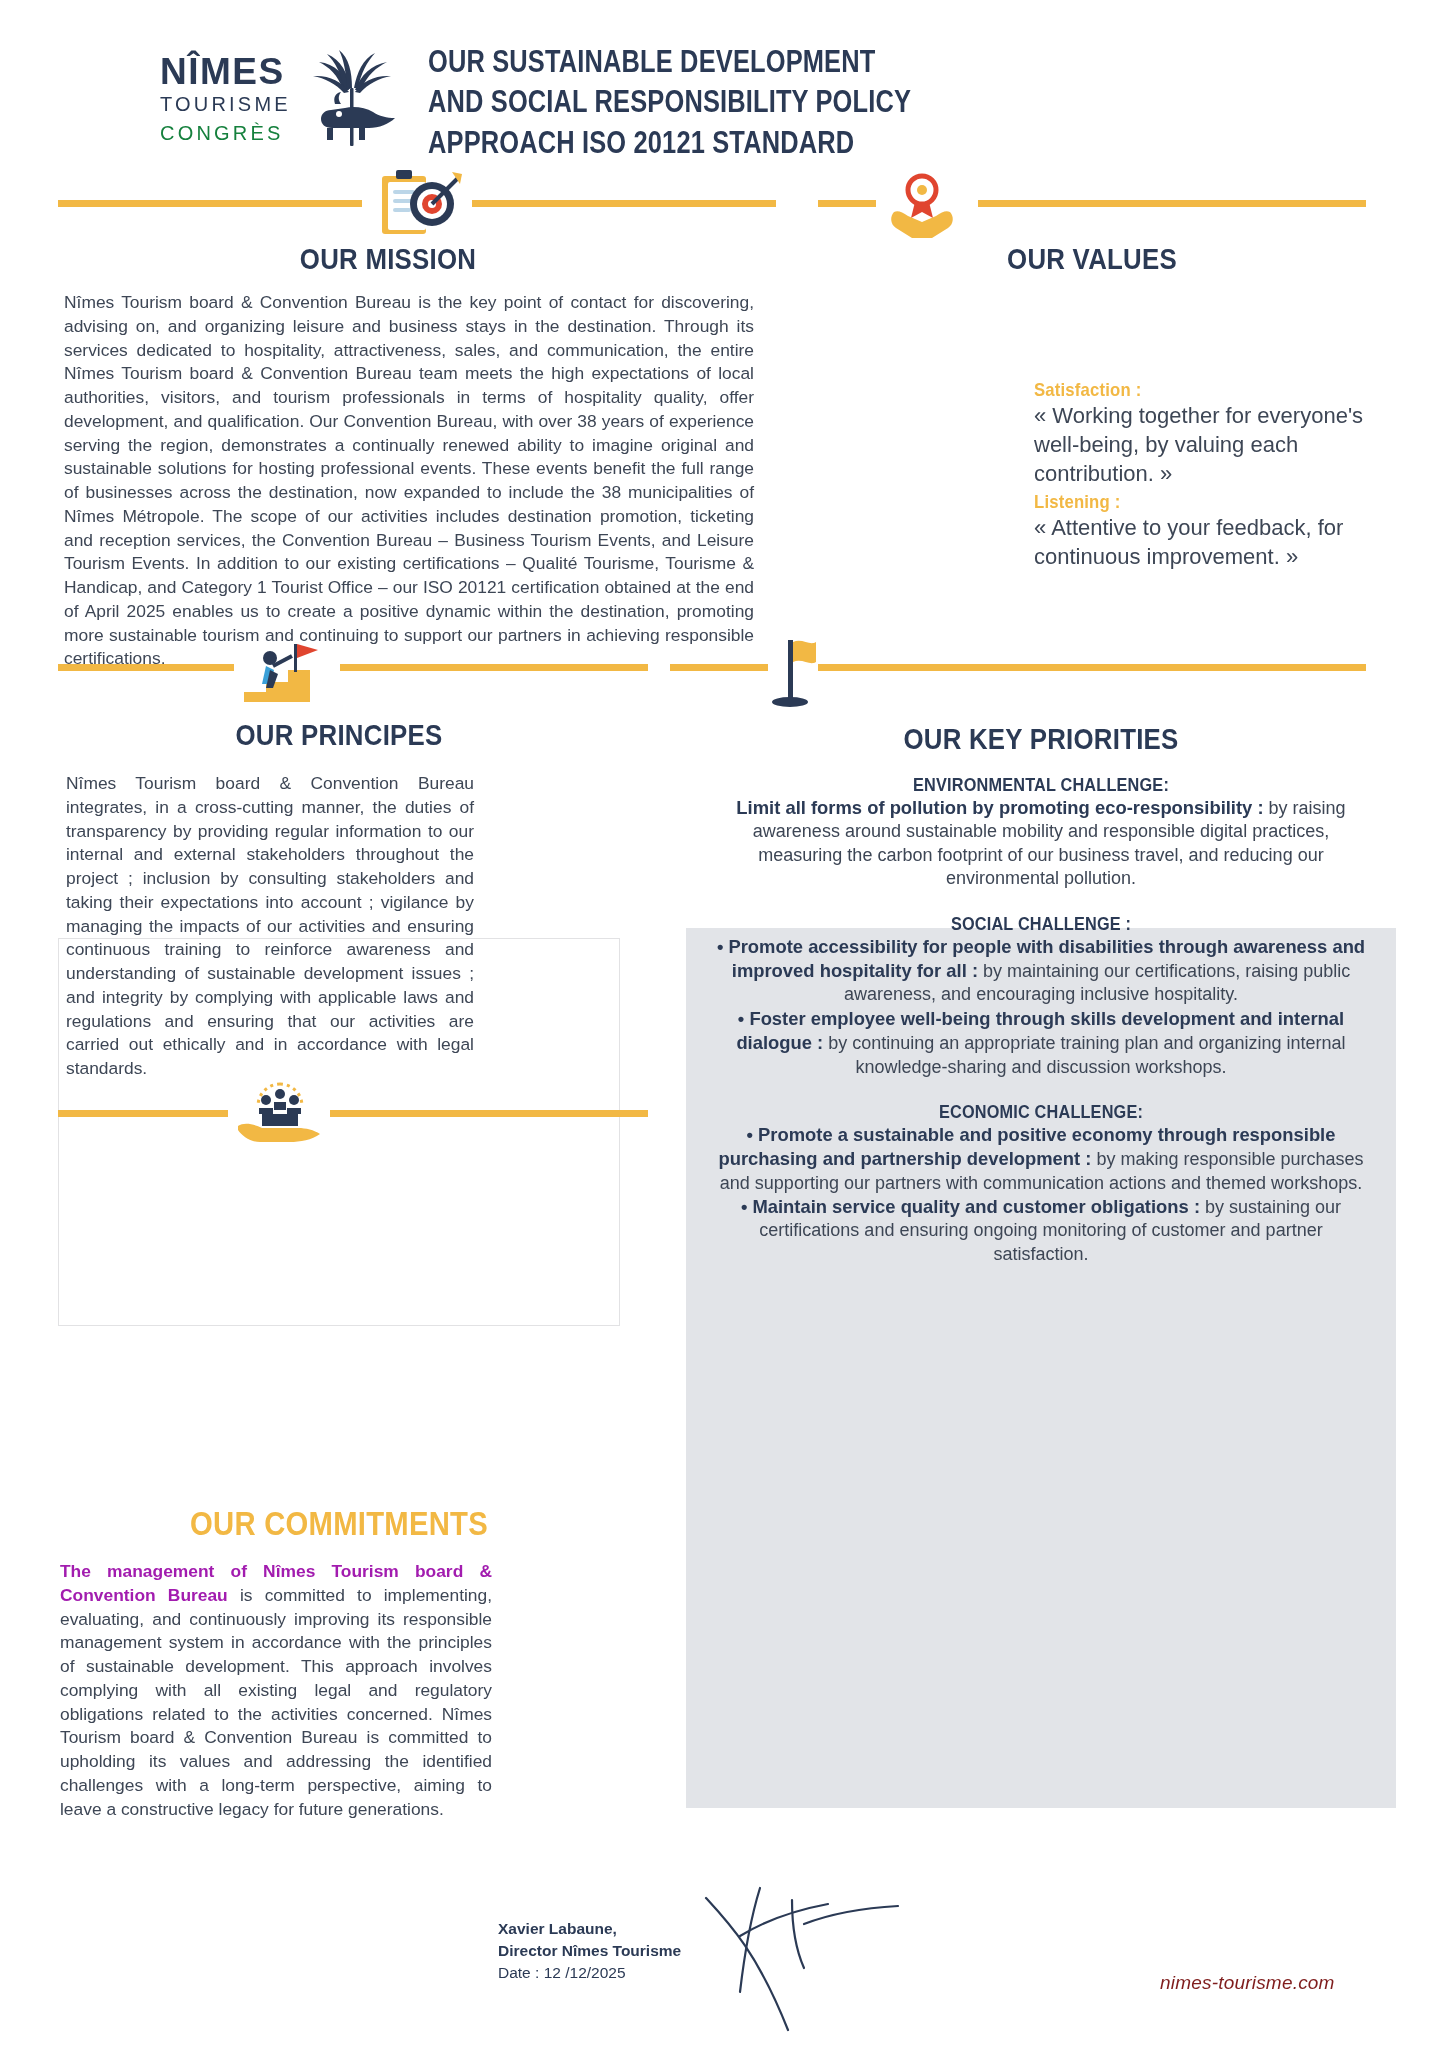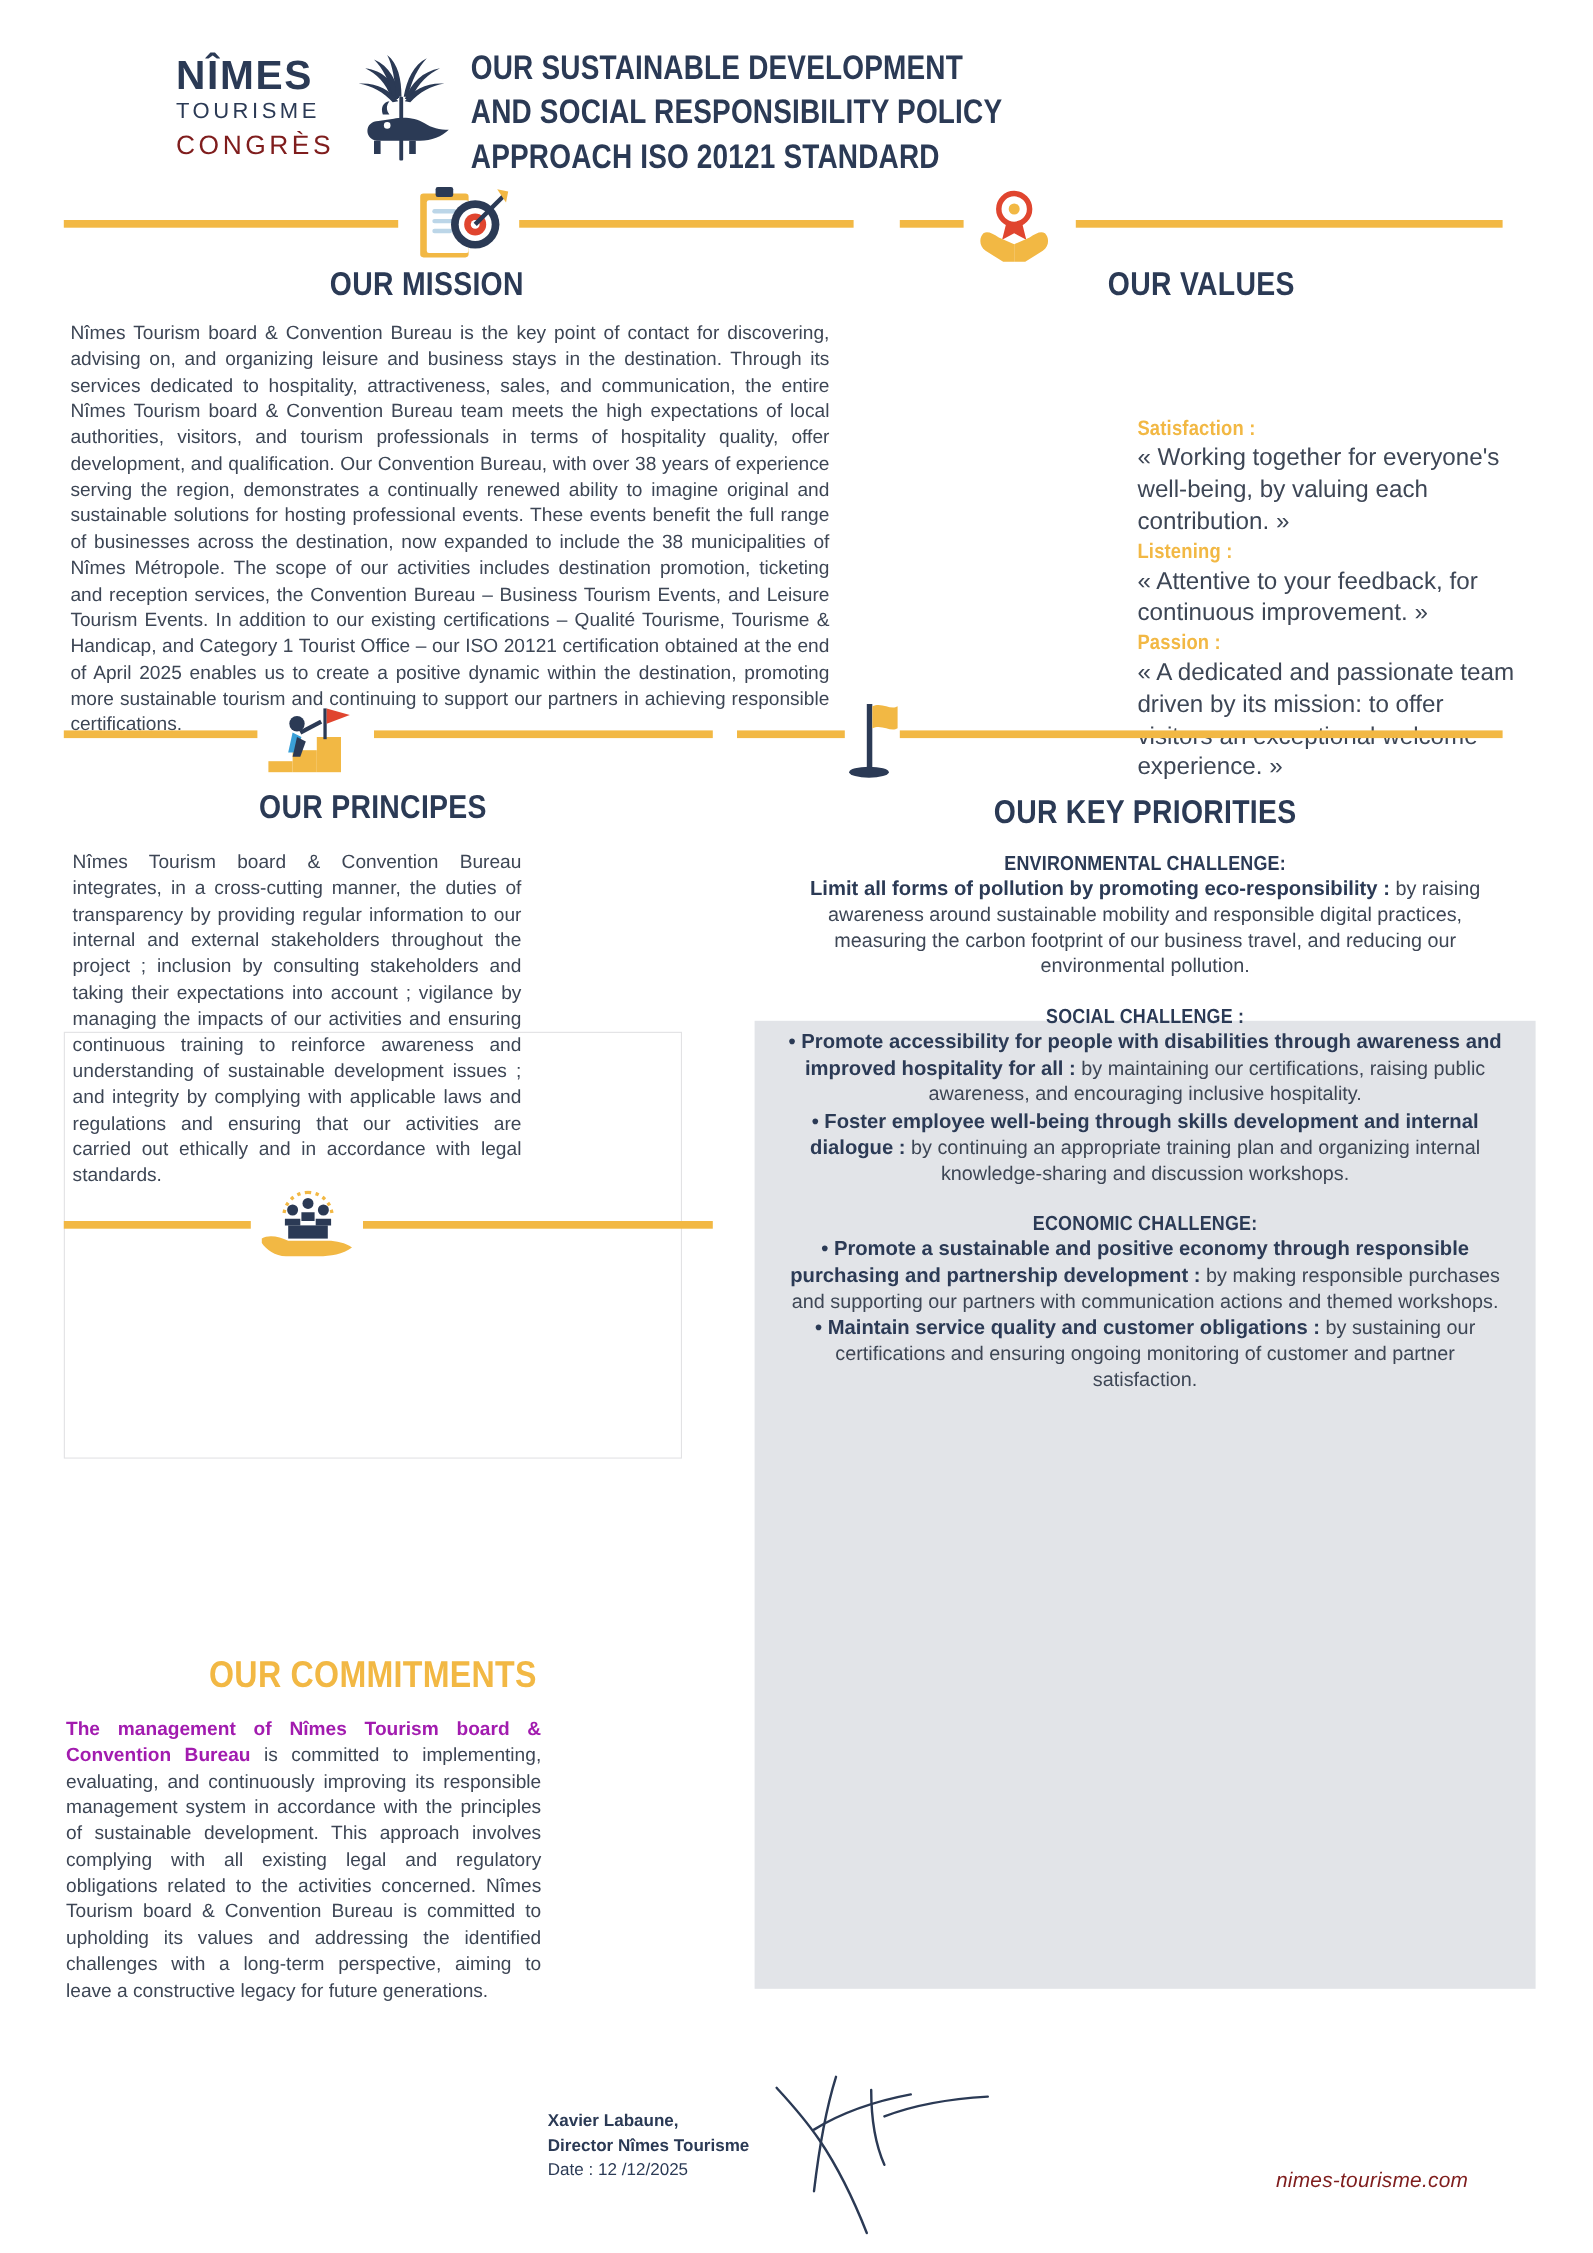--- a/index.html
+++ b/index.html
@@ -28,22 +28,22 @@
   .logo-words { text-align: left; color: #2b3a55; }
   .logo-nimes {
     font-size: 37px; font-weight: bold; letter-spacing: 1.5px;
     line-height: 1.0; color: #2b3a55; font-family: "Liberation Sans", sans-serif;
   }
   .logo-tourisme {
     font-size: 20px; letter-spacing: 3.2px; line-height: 1.45;
     color: #2b3a55; font-family: "Liberation Sans", sans-serif;
   }
   .logo-congres {
-    font-size: 24px; letter-spacing: 3.2px; line-height: 1.45;
-    color: #7f1d1d; font-family: "Liberation Sans", sans-serif;
+    font-size: 20px; letter-spacing: 3.2px; line-height: 1.45;
+    color: #15803d; font-family: "Liberation Sans", sans-serif;
   }
   .logo-mark { width: 96px; height: 104px; }
 
   .header-title {
     position: absolute; left: 428px; top: 42px;
     color: #2b3a55;
     font-size: 31px;
     font-weight: bold;
     line-height: 1.30;
     letter-spacing: 0.2px;
@@ -225,24 +225,20 @@
 
   <div class="values-col">
     <div>
       <div class="value-term">Satisfaction :</div>
       <div class="value-quote">« Working together for everyone's well-being, by valuing each contribution. »</div>
     </div>
     <div>
       <div class="value-term">Listening :</div>
       <div class="value-quote">« Attentive to your feedback, for continuous improvement. »</div>
     </div>
-    <div>
-      <div class="value-term">Passion :</div>
-      <div class="value-quote">« A dedicated and passionate team driven by its mission: to offer visitors an exceptional welcome experience. »</div>
-    </div>
   </div>
 
   <div class="rule" style="left:58px; top:664px; width:176px;"></div>
   <div class="rule" style="left:340px; top:664px; width:308px;"></div>
   <div class="rule" style="left:670px; top:664px; width:98px;"></div>
   <div class="rule" style="left:818px; top:664px; width:548px;"></div>
 
   <div class="icon-wrap" style="left:240px; top:640px;">
     <svg width="96" height="64" viewBox="0 0 96 64">
       <rect x="4" y="52" width="22" height="10" fill="#f2b844"></rect>

